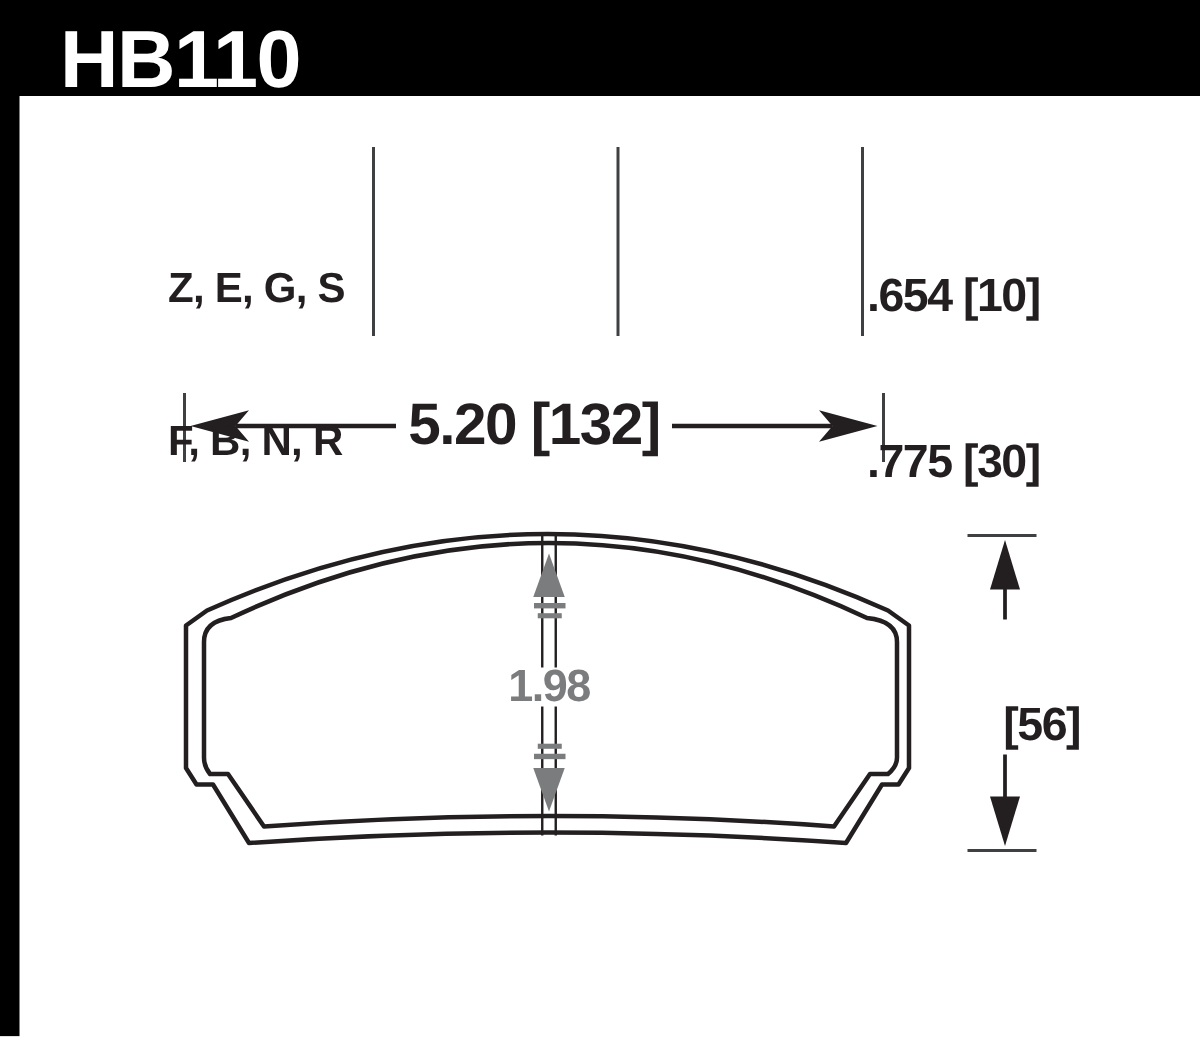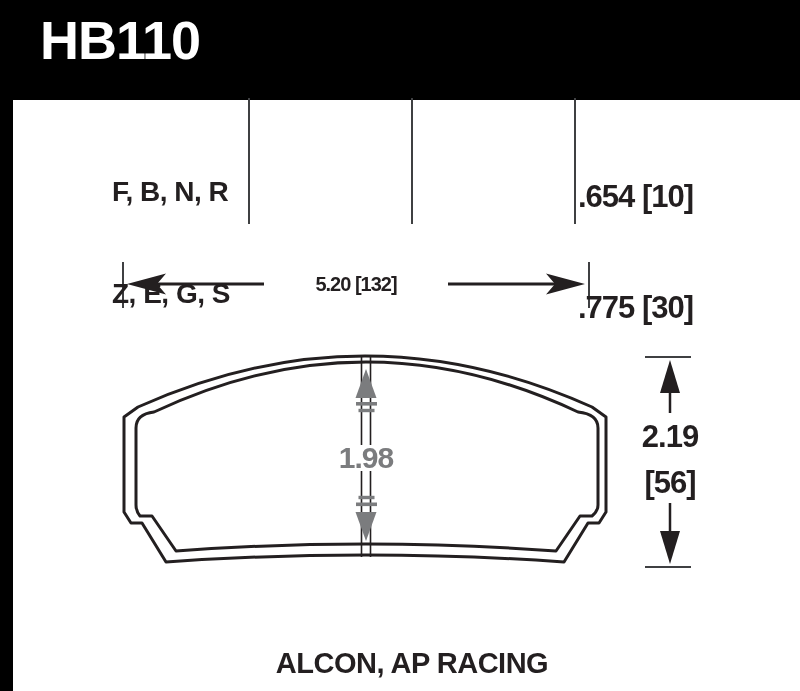--- a/index.html
+++ b/index.html
@@ -1,34 +1,34 @@
 <!DOCTYPE html>
 <html><head>
 <meta charset="utf-8">
 <style>
   html,body{margin:0;padding:0;background:#ffffff;}
   .page{
     position:relative;width:800px;height:691px;background:#ffffff;overflow:hidden;
     font-family:"Liberation Sans",sans-serif;font-weight:bold;color:#231f20;
   }
   .left-bar{position:absolute;left:0;top:0;width:13px;height:691px;background:#000000;}
-  .header-bar{position:absolute;left:0;top:0;width:800px;height:100px;background:#000000;}
+  .header-bar{position:absolute;left:0;top:0;width:800px;height:64px;background:#000000;}
   .part-number{
     position:absolute;left:40px;top:12px;font-size:54px;line-height:56px;
     color:#ffffff;letter-spacing:-1px;
   }
   .txt{position:absolute;white-space:pre;}
   .compounds{left:112px;top:107px;font-size:28px;line-height:34px;letter-spacing:-0.5px;}
   .thickness{left:578px;top:104px;font-size:31px;line-height:37px;letter-spacing:-1px;}
-  .dim-width{left:256px;top:266px;width:200px;text-align:center;font-size:20px;line-height:36px;letter-spacing:-1px;}
+  .dim-width{left:256px;top:266px;width:200px;text-align:center;font-size:39px;line-height:36px;letter-spacing:-1px;}
   .dim-gray{width:100px;left:316px;text-align:center;font-size:30px;line-height:26px;
     color:#7b7c7e;background:#ffffff;letter-spacing:-1px;}
   .g1{top:445px;} .g2{top:450px;}
   .dim-height{width:100px;left:620px;text-align:center;font-size:31px;line-height:30px;letter-spacing:-1px;}
-  .h1{top:422px;} .h2{top:468px;}
+  .h1{top:422px;} .h2{top:468px;text-align:right;}
   .footer-apps{left:212px;top:648px;width:400px;text-align:center;font-size:29px;line-height:30px;letter-spacing:-0.5px;}
   svg.drawing{position:absolute;left:0;top:0;}
 </style>
 </head>
 <body>
 
 <div class="page">
 
   <div class="left-bar"></div>
 
@@ -65,31 +65,29 @@
 
     <line x1="645" y1="357" x2="691" y2="357" stroke="#3f4042" stroke-width="2"></line>
     <polygon points="670,360 660,393 680,393" fill="#231f20"></polygon>
     <line x1="670" y1="390" x2="670" y2="413" stroke="#231f20" stroke-width="2.5"></line>
     <line x1="670" y1="503" x2="670" y2="533" stroke="#231f20" stroke-width="2.5"></line>
     <polygon points="670,564 660,531 680,531" fill="#231f20"></polygon>
     <line x1="645" y1="567" x2="691" y2="567" stroke="#3f4042" stroke-width="2"></line>
   </svg>
 
   <div class="txt compounds">
+    <div>Z, E, G, S</div>
     <div>F, B, N, R</div>
-    <div>Z, E, G, S</div>
   </div>
 
   <div class="txt thickness">
     <div>.654 [10]</div>
     <div>.775 [30]</div>
   </div>
 
   <div class="txt dim-width">5.20 [132]</div>
 
   <div class="txt dim-gray g1">1.98</div>
 
-  <div class="txt dim-height h1">2.19</div>
   <div class="txt dim-height h2">[56]</div>
 
-  <div class="txt footer-apps">ALCON, AP RACING</div>
 
 </div>
 
 </body></html>

